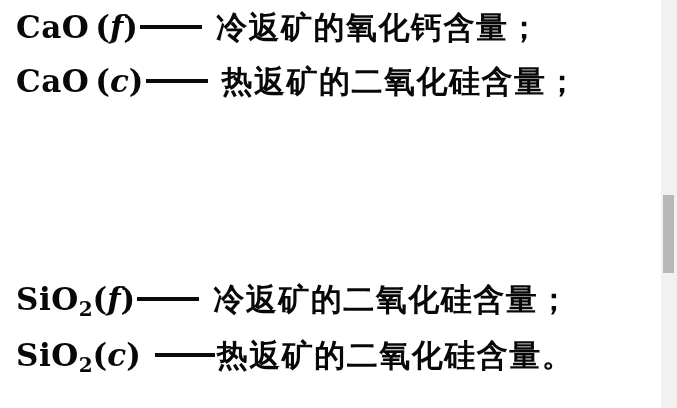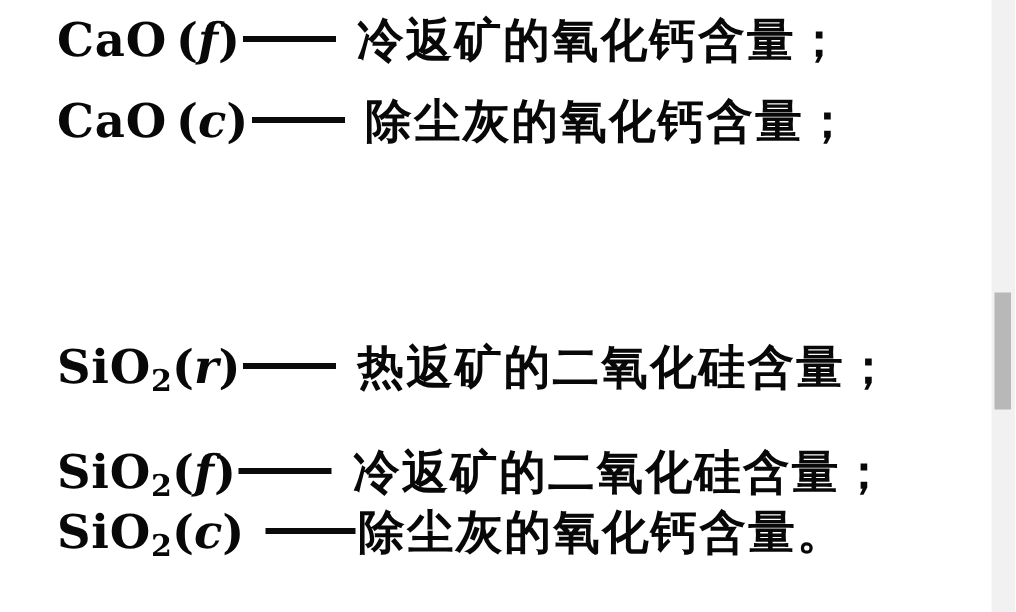--- a/index.html
+++ b/index.html
@@ -25,21 +25,21 @@
     left: 0;
     top: 0;
     width: 660px;
     height: 408px;
     padding: 0;
     box-sizing: border-box;
   }
 
   .line {
     position: absolute;
-    left: 38px;
+    left: 16px;
     white-space: nowrap;
     color: #080808;
     font-weight: bold;
     font-size: 31px;
     line-height: 1;
     letter-spacing: 0px;
   }
 
   .line.cont {
     left: 224px;
@@ -121,35 +121,32 @@
 
 <div id="page">
 
   <div id="scan">
 
     <div class="line" style="top:12px;">
       <span class="sym"><span>CaO</span><span class="gap-sm"></span><span class="paren">(</span><span class="var">f</span><span class="paren">)</span></span><span class="dash" style="width:62px;"></span><span class="gap-md"></span><span class="cn">冷返矿的氧化钙含量；</span>
     </div>
 
     <div class="line" style="top:66px;">
-      <span class="sym"><span>CaO</span><span class="gap-sm"></span><span class="paren">(</span><span class="var">c</span><span class="paren">)</span></span><span class="dash" style="width:62px;"></span><span class="gap-md"></span><span class="cn">除尘灰的氧化钙含量；</span>
+      <span class="sym"><span>CaO</span><span class="gap-sm"></span><span class="paren">(</span><span class="var">c</span><span class="paren">)</span></span><span class="dash" style="width:62px;"></span><span class="gap-md"></span><span class="cn">热返矿的二氧化硅含量；</span>
     </div>
 
 
 
-    <div class="line" style="top:230px;">
-      <span class="sym"><span>SiO</span><span class="sub">2</span><span class="paren">(</span><span class="var">r</span><span class="paren">)</span></span><span class="dash" style="width:62px;"></span><span class="gap-md"></span><span class="cn">热返矿的二氧化硅含量；</span>
-    </div>
 
-    <div class="line" style="top:284px;margin-top:16px;">
+    <div class="line" style="top:284px;">
       <span class="sym"><span>SiO</span><span class="sub">2</span><span class="paren">(</span><span class="var">f</span><span class="paren">)</span></span><span class="dash" style="width:62px;"></span><span class="gap-md"></span><span class="cn">冷返矿的二氧化硅含量；</span>
     </div>
 
     <div class="line" style="top:340px;">
-      <span class="sym"><span>SiO</span><span class="sub">2</span><span class="paren">(</span><span class="var">c</span><span class="paren">)</span></span><span class="gap-md"></span><span class="dash" style="width:60px;"></span><span class="cn">除尘灰的氧化钙含量。</span>
+      <span class="sym"><span>SiO</span><span class="sub">2</span><span class="paren">(</span><span class="var">c</span><span class="paren">)</span></span><span class="gap-md"></span><span class="dash" style="width:60px;"></span><span class="cn">热返矿的二氧化硅含量。</span>
     </div>
 
   </div>
 
   <div id="page-edge"></div>
 
   <div id="scrollbar" style="background: rgb(241, 241, 241);">
     <div id="scroll-thumb" style="top: 195px; height: 78px; background: rgb(184, 184, 184);"></div>
   </div>
 

